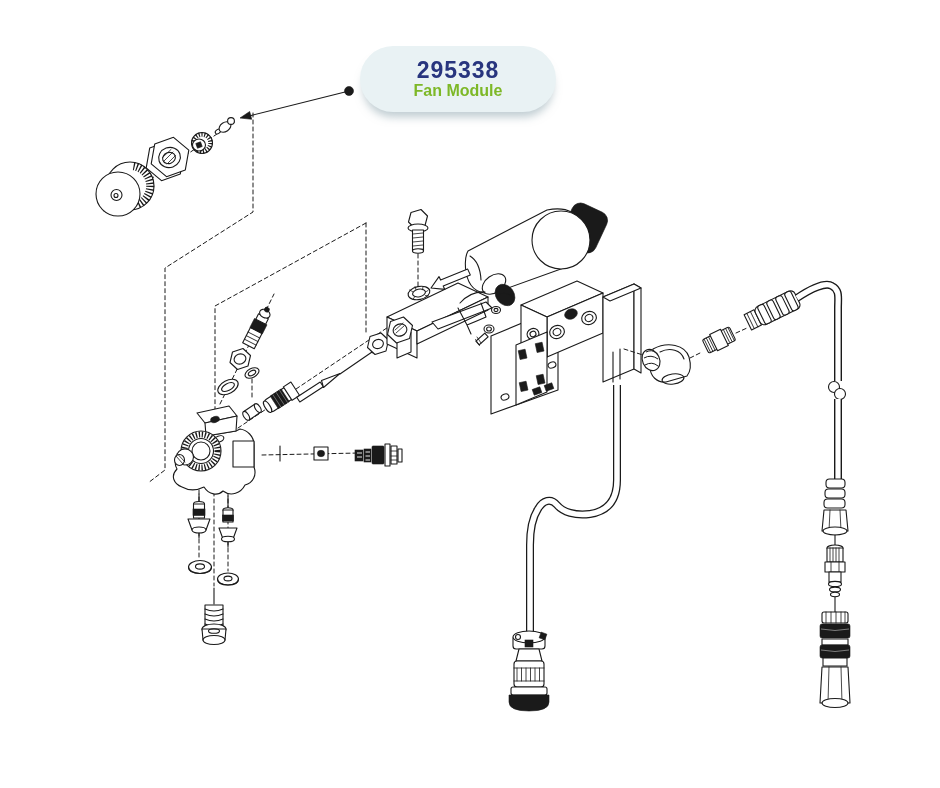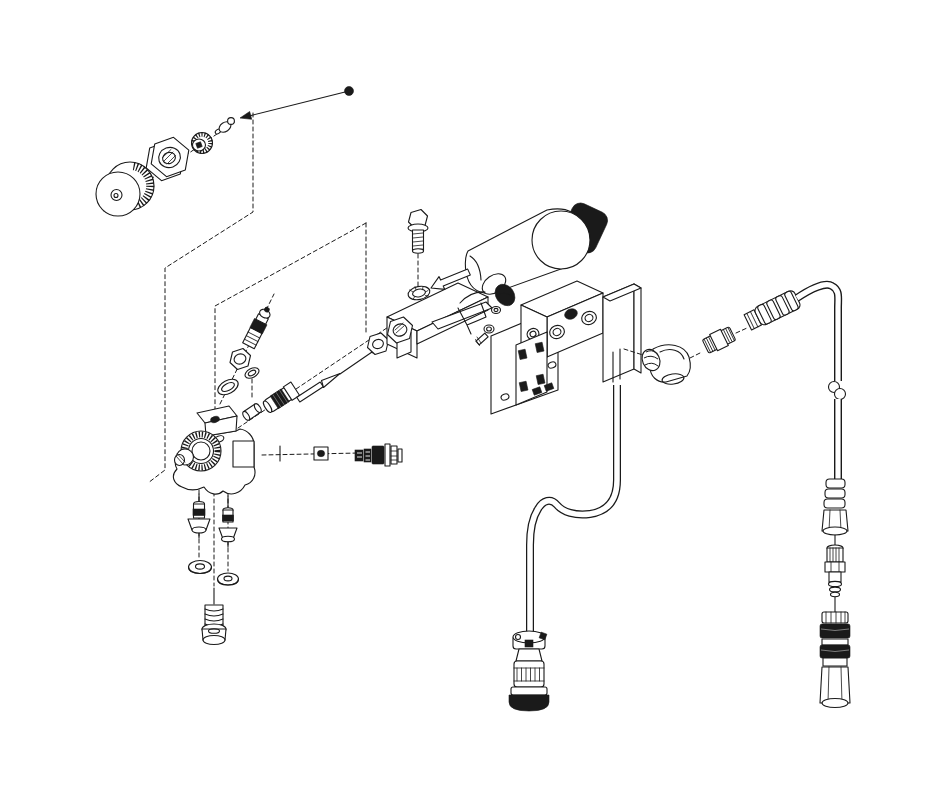--- a/index.html
+++ b/index.html
@@ -358,13 +358,17 @@
     <circle class="ln" cx="518" cy="637" r="2.5"></circle>
     <rect class="bk" x="525" y="640" width="8" height="7"></rect>
     <polygon class="wh" points="519,649 539,649 542,661 516,661"></polygon>
     <rect class="wh" x="514" y="661" width="30" height="26" rx="3"></rect>
     <path class="ln thin" d="M517,668 L517,681 M521.5,668 L521.5,681 M526,668 L526,681 M530.5,668 L530.5,681 M535,668 L535,681 M539.5,668 L539.5,681 M514,668 L544,668 M514,681 L544,681"></path>
     <rect class="wh" x="511" y="687" width="36" height="8" rx="2"></rect>
     <path class="bk" d="M509,695 L549,695 L549,702 Q549,711 529,711 Q509,711 509,702 Z"></path>
   </g>
 </svg>
 
+  <div class="callout">
+    <div class="callout-number">295338</div>
+    <div class="callout-name">Fan Module</div>
+  </div>
 </div>
 
 </body></html>

